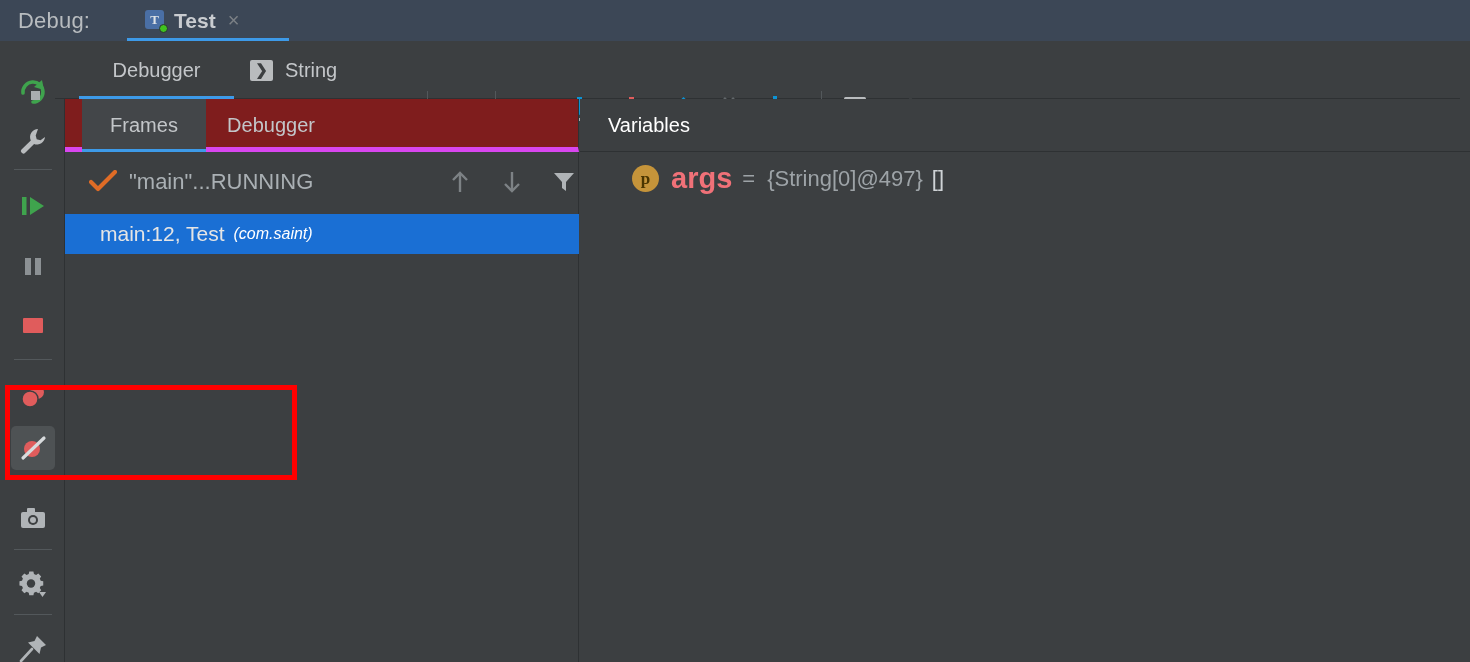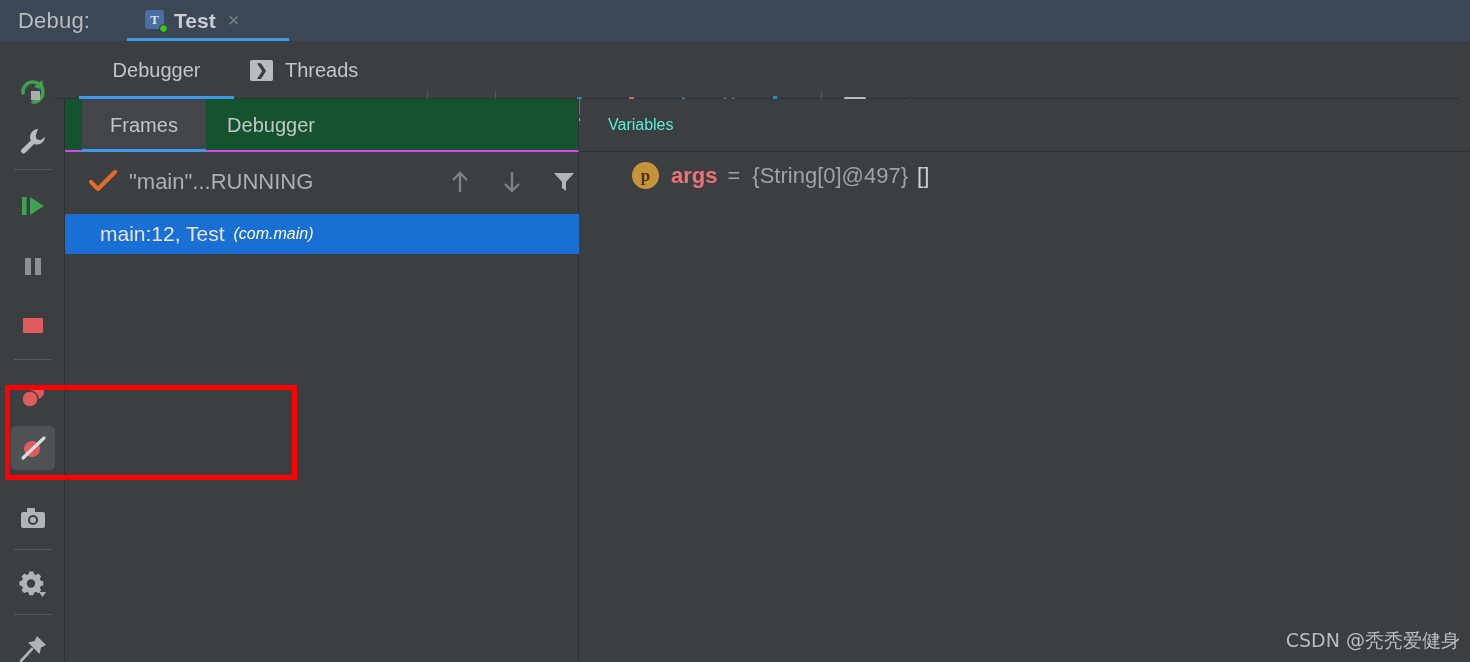--- a/index.html
+++ b/index.html
@@ -80,36 +80,36 @@
   }
   .tb-icon {
     position: absolute; top: 48px; width: 40px; height: 40px;
     display: flex; align-items: center; justify-content: center;
   }
   .tb-div { position: absolute; top: 50px; width: 1px; height: 36px; background: #53585b; }
 
   
   .framesbar {
     position: absolute; left: 65px; top: 99px; width: 514px; height: 53px;
-    background: #14532d; border-bottom: 2px solid #d946ef; border-right: 1px solid #2e3133;
+    background: #7f1d1d; border-bottom: 5px solid #d946ef; border-right: 1px solid #2e3133;
   }
   .f-tab {
     position: absolute; top: 0; height: 53px;
     display: flex; align-items: center; justify-content: center;
     color: #c3c6c9; font-size: 20px;
   }
   .f-tab.sel { background: #434649; }
   .f-tab .ul { position: absolute; left: 0; bottom: 0; height: 3px; width: 100%; background: #3d9ae8; }
 
   .varsbar {
     position: absolute; left: 580px; top: 99px; width: 890px; height: 53px;
     background: #3c3f41; border-bottom: 1px solid #2e3133;
     display: flex; align-items: center;
   }
-  .varsbar .t { margin-left: 28px; color: #5eead4; font-size: 16px; }
+  .varsbar .t { margin-left: 28px; color: #ffffff; font-size: 20px; }
 
   
   .frames-pane {
     position: absolute; left: 65px; top: 152px; width: 514px; height: 510px;
     background: #3c3f41; border-right: 1px solid #2e3133;
   }
   .thread-row {
     position: absolute; left: 0; top: 0; width: 514px; height: 59px;
     display: flex; align-items: center;
   }
@@ -129,21 +129,21 @@
     position: absolute; left: 580px; top: 152px; width: 890px; height: 510px;
     background: #3c3f41;
   }
   .var-row { position: absolute; left: 0; top: 10px; display: flex; align-items: center; }
   .p-badge {
     margin-left: 52px; width: 27px; height: 27px; border-radius: 50%;
     background: #c5943a; color: #4a3500; font-size: 17px; font-weight: bold;
     display: flex; align-items: center; justify-content: center;
     font-family: "Liberation Serif", serif;
   }
-  .var-name { margin-left: 12px; color: #f07178; font-size: 22px; font-weight: bold; }
+  .var-name { margin-left: 12px; color: #f07178; font-size: 29px; font-weight: bold; }
   .var-eq { margin-left: 10px; color: #9da3a7; font-size: 22px; }
   .var-val { margin-left: 12px; color: #9da3a7; font-size: 22px; }
   .var-arr { margin-left: 9px; color: #cfd3d6; font-size: 22px; }
 
   
   .tooltip {
     position: absolute; left: 33px; top: 420px; width: 261px; height: 56px;
     background: #4b4f51; border: 1px solid #5a5e60;
     display: flex; align-items: center;
     box-shadow: 0 2px 6px rgba(0,0,0,.45);
@@ -268,21 +268,21 @@
 
   <div class="topbar">
 
     <div class="tab-debugger">
       <span>Debugger</span>
       <div class="ul"></div>
     </div>
 
     <div class="tab-console">
       <span class="console-ico">❯</span>
-      <span>Threads</span>
+      <span>String</span>
     </div>
 
     <div class="tb-div" style="left:372px"></div>
 
     <div class="tb-icon" style="left:387px">
       <svg width="30" height="30" viewBox="0 0 30 30">
         <rect x="3" y="5" width="24" height="3.2" fill="#a9adb0"></rect>
         <rect x="3" y="13" width="24" height="4" fill="#0d93d4"></rect>
         <rect x="3" y="21" width="24" height="3.2" fill="#a9adb0"></rect>
       </svg>
@@ -411,32 +411,31 @@
       </div>
       <div class="fr-btn" style="left:532px">
         <svg width="20" height="20" viewBox="0 0 20 20">
           <path d="M3 7 L17 7 L10 15 Z" fill="#8c9194"></path>
         </svg>
       </div>
     </div>
 
     <div class="frame-sel">
       <span class="txt">main:12, Test</span>
-      <span class="pkg" style="margin-left:9px">(com.main)</span>
+      <span class="pkg" style="margin-left:9px">(com.saint)</span>
     </div>
   </div>
 
   <div class="vars-pane">
     <div class="var-row">
       <span class="p-badge">p</span>
       <span class="var-name">args</span>
       <span class="var-eq">=</span>
       <span class="var-val">{String[0]@497}</span>
       <span class="var-arr">[]</span>
     </div>
   </div>
 
 
   <div class="hl-box"></div>
 
-  <div class="watermark">CSDN @秃秃爱健身</div>
 
 </div>
 
 </body></html>

